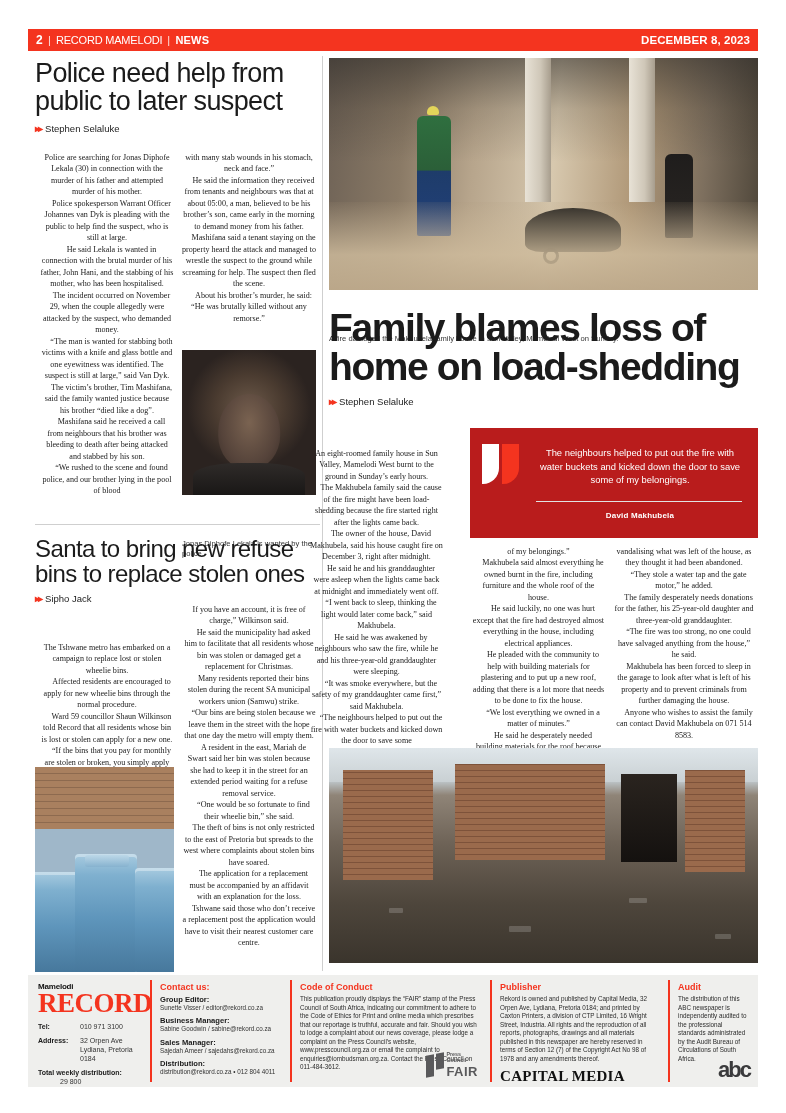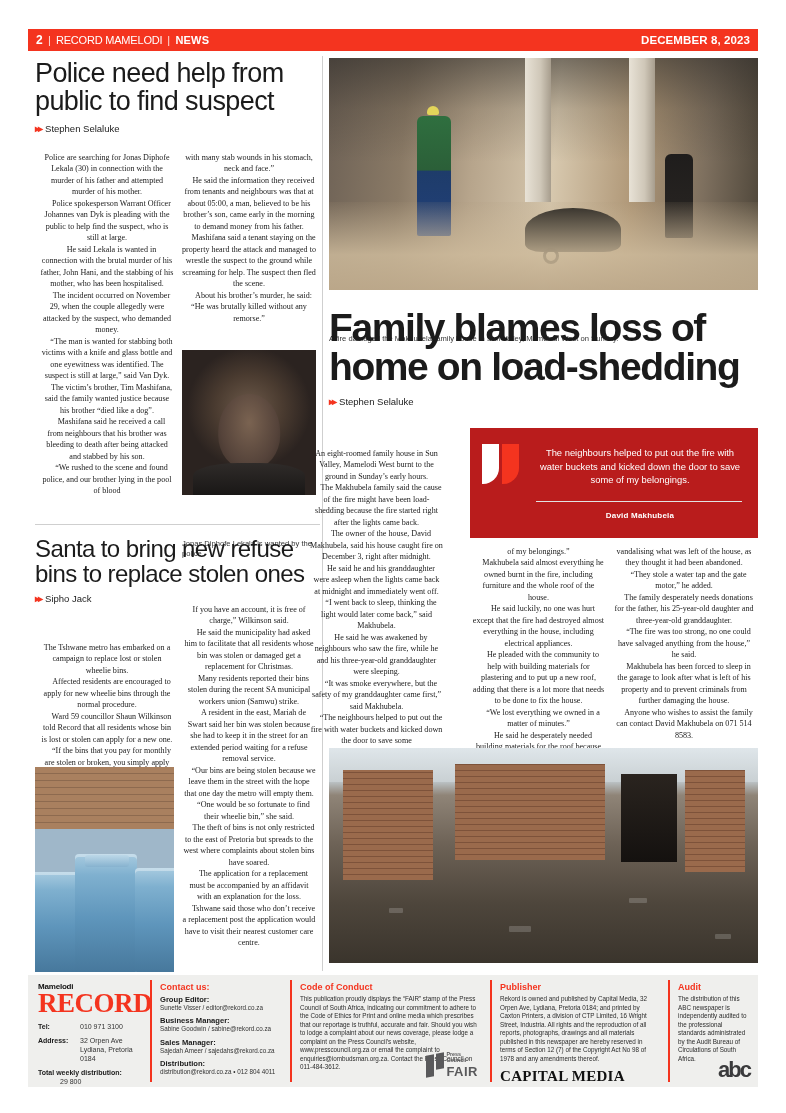--- a/index.html
+++ b/index.html
@@ -212,21 +212,21 @@
       <span class="sep">|</span>
       <span class="sec">NEWS</span>
     </div>
     <div class="date">DECEMBER 8, 2023</div>
   </div>
 
   <div class="vsep" style="left:322px; top:56px; height:915px;"></div>
   <div class="hsep" style="left:35px; top:524px; width:285px;"></div>
 
   <div style="position:absolute; left:35px; top:60px; width:285px;">
-    <div class="hl" style="font-size:27px;">Police need help from public to find suspect</div>
+    <div class="hl" style="font-size:27px;">Police need help from public to later suspect</div>
     <div class="byline">
       <span class="arrows">▸▸</span>
       <span>Stephen Selaluke</span>
     </div>
   </div>
 
   <div class="body-col" style="position:absolute; left:40px; top:152px; width:134px;">
     <p class="first">Police are searching for Jonas Diphofe Lekala (30) in connection with the murder of his father and attempted murder of his mother.</p>
     <p>Police spokesperson Warrant Officer Johannes van Dyk is pleading with the public to help find the suspect, who is still at large.</p>
     <p>He said Lekala is wanted in connection with the brutal murder of his father, John Hani, and the stabbing of his mother, who has been hospitalised.</p>
@@ -262,22 +262,22 @@
     <p class="first">The Tshwane metro has embarked on a campaign to replace lost or stolen wheelie bins.</p>
     <p>Affected residents are encouraged to apply for new wheelie bins through the normal procedure.</p>
     <p>Ward 59 councillor Shaun Wilkinson told Record that all residents whose bin is lost or stolen can apply for a new one.</p>
     <p>“If the bins that you pay for monthly are stolen or broken, you simply apply for a replacement.</p>
   </div>
 
   <div class="body-col" style="position:absolute; left:182px; top:604px; width:134px;">
     <p class="first">If you have an account, it is free of charge,” Wilkinson said.</p>
     <p>He said the municipality had asked him to facilitate that all residents whose bin was stolen or damaged get a replacement for Christmas.</p>
     <p>Many residents reported their bins stolen during the recent SA municipal workers union (Samwu) strike.</p>
+    <p>“Our bins are being stolen because we leave them in the street with the hope that one day the metro will empty them.</p>
     <p>A resident in the east, Mariah de Swart said her bin was stolen because she had to keep it in the street for an extended period waiting for a refuse removal service.</p>
-    <p>“Our bins are being stolen because we leave them in the street with the hope that one day the metro will empty them.</p>
     <p>“One would be so fortunate to find their wheelie bin,” she said.</p>
     <p>The theft of bins is not only restricted to the east of Pretoria but spreads to the west where complaints about stolen bins have soared.</p>
     <p>The application for a replacement must be accompanied by an affidavit with an explanation for the loss.</p>
     <p>Tshwane said those who don’t receive a replacement post the application would have to visit their nearest customer care centre.</p>
   </div>
 
   <div class="photo ph-bins" style="position:absolute; left:35px; top:767px; width:139px; height:205px;">
     <div class="wall"></div>
     <div class="bin" style="left:-4px; width:48px; height:100px;"></div>
     <div class="bin" style="left:40px; width:62px; height:118px;"></div>

